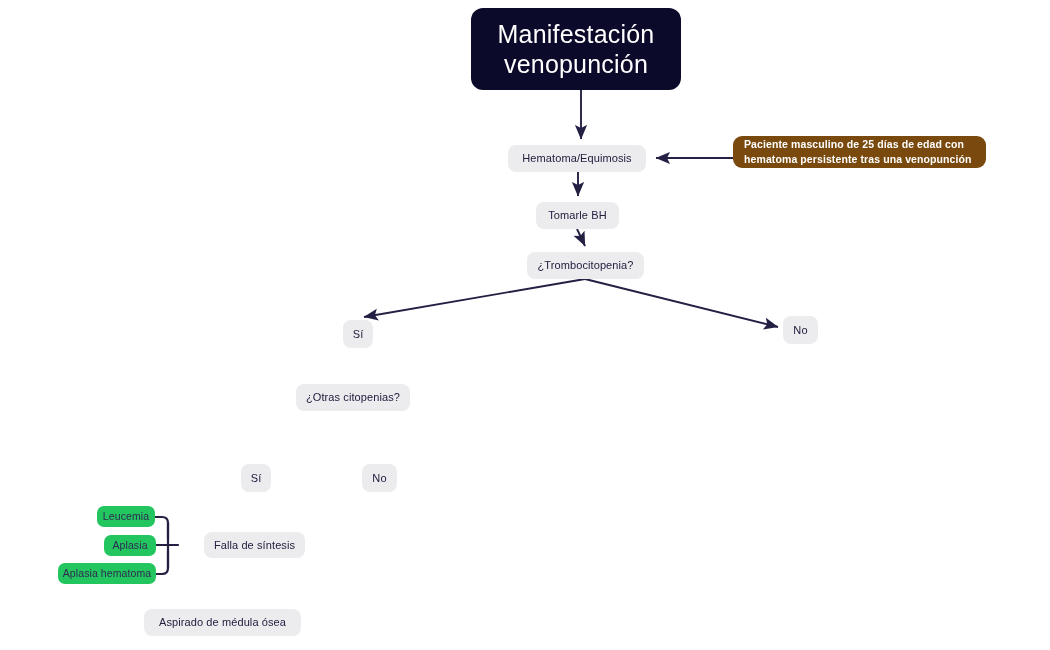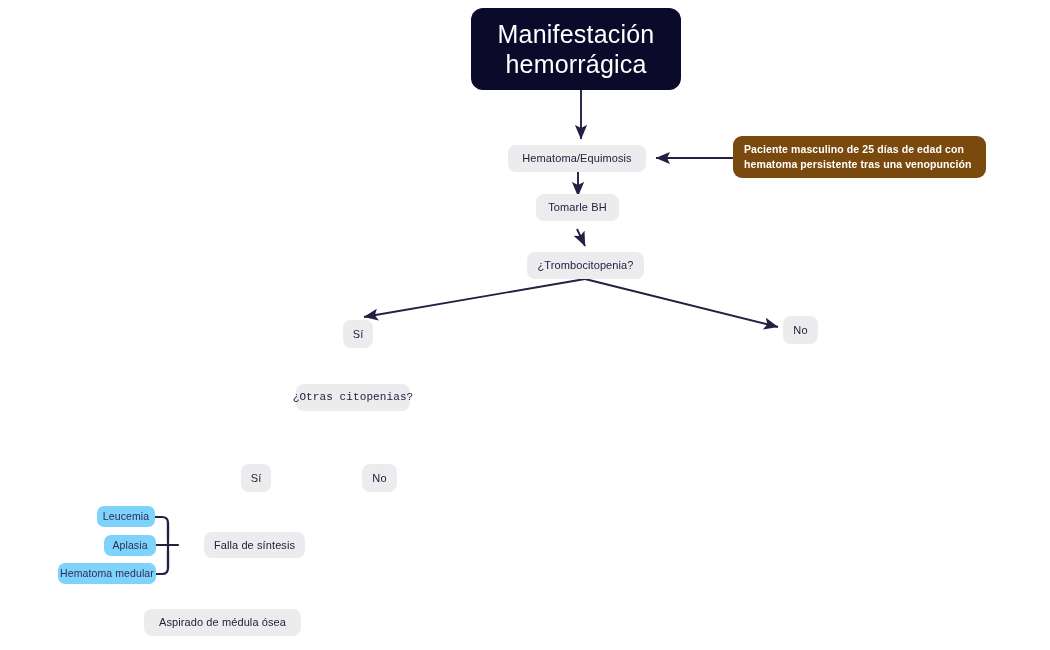--- a/index.html
+++ b/index.html
@@ -61,21 +61,21 @@
     font-size: 10.5px;
     line-height: 1.45;
     font-weight: 700;
     border-radius: 9px;
     text-align: left;
     justify-content: flex-start;
     padding: 6px 11px;
     white-space: normal;
   }
   .node.cause {
-    background: #7dd3fc;
+    background: #22c55e;
     color: #2f2c52;
     font-size: 10.5px;
     border-radius: 7px;
   }
 </style>
 </head>
 <body>
 
 <div id="canvas">
 
@@ -99,69 +99,69 @@
     <path d="M 585,279 L 778,327" stroke="#232044" stroke-width="1.9" fill="none" marker-end="url(#ah)"></path>
 
     <path d="M 155,517 L 162,517 Q 168,517 168,523 L 168,539" stroke="#232044" stroke-width="2.2" fill="none" stroke-linecap="round"></path>
     <path d="M 156,574 L 162,574 Q 168,574 168,568 L 168,551" stroke="#232044" stroke-width="2.2" fill="none" stroke-linecap="round"></path>
     <path d="M 168,523 L 168,568" stroke="#232044" stroke-width="2.2" fill="none" stroke-linecap="round"></path>
     <path d="M 156,545 L 168,545" stroke="#232044" stroke-width="2.2" fill="none" stroke-linecap="round"></path>
     <path d="M 168,545 L 178,545" stroke="#232044" stroke-width="2.2" fill="none" stroke-linecap="round"></path>
   </svg>
 
   <div class="node title" style="left:471px; top:8px; width:210px; height:82px;">
-    <span>Manifestación hemorrágica</span>
+    <span>Manifestación venopunción</span>
   </div>
 
   <div class="node" style="left:508px; top:145px; width:138px; height:27px;">
     <span>Hematoma/Equimosis</span>
   </div>
 
-  <div class="node note" style="left:733px; top:136px; width:253px; height:42px;">
+  <div class="node note" style="left:733px; top:136px; width:253px; height:32px;">
     <span>Paciente masculino de 25 días de edad con hematoma persistente tras una venopunción</span>
   </div>
 
-  <div class="node" style="left:536px; top:194px; width:83px; height:27px;">
+  <div class="node" style="left:536px; top:202px; width:83px; height:27px;">
     <span>Tomarle BH</span>
   </div>
 
   <div class="node" style="left:527px; top:252px; width:117px; height:27px;text-align:right;">
     <span>¿Trombocitopenia?</span>
   </div>
 
   <div class="node" style="left:343px; top:320px; width:30px; height:28px;">
     <span>Sí</span>
   </div>
 
   <div class="node" style="left:783px; top:316px; width:35px; height:28px;">
     <span>No</span>
   </div>
 
-  <div class="node" style="left:296px; top:384px; width:114px; height:27px;font-family:Liberation Mono, monospace;">
+  <div class="node" style="left:296px; top:384px; width:114px; height:27px;">
     <span>¿Otras citopenias?</span>
   </div>
 
   <div class="node" style="left:241px; top:464px; width:30px; height:28px;">
     <span>Sí</span>
   </div>
 
   <div class="node" style="left:362px; top:464px; width:35px; height:28px;">
     <span>No</span>
   </div>
 
   <div class="node cause" style="left:97px; top:506px; width:58px; height:21px;">
     <span>Leucemia</span>
   </div>
 
   <div class="node cause" style="left:104px; top:535px; width:52px; height:21px;">
     <span>Aplasia</span>
   </div>
 
   <div class="node cause" style="left:58px; top:563px; width:98px; height:21px;">
-    <span>Hematoma medular</span>
+    <span>Aplasia hematoma</span>
   </div>
 
   <div class="node" style="left:176px; top:532px; width:101px; height:26px;margin-left:28px;">
     <span>Falla de síntesis</span>
   </div>
 
   <div class="node" style="left:144px; top:609px; width:157px; height:27px;">
     <span>Aspirado de médula ósea</span>
   </div>
 

